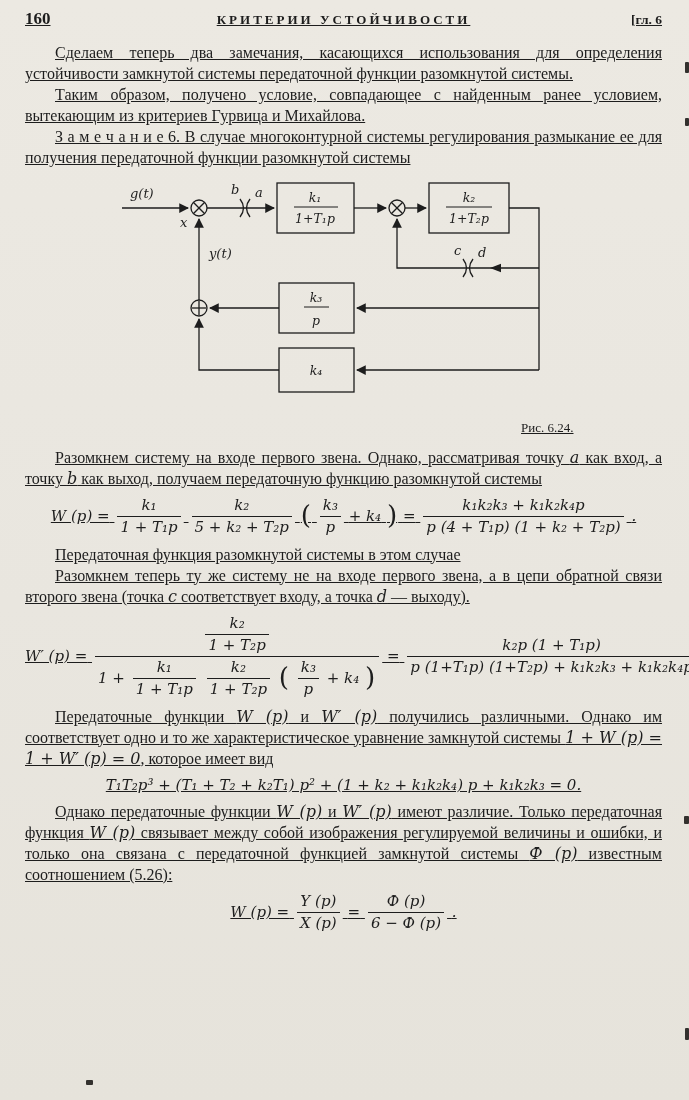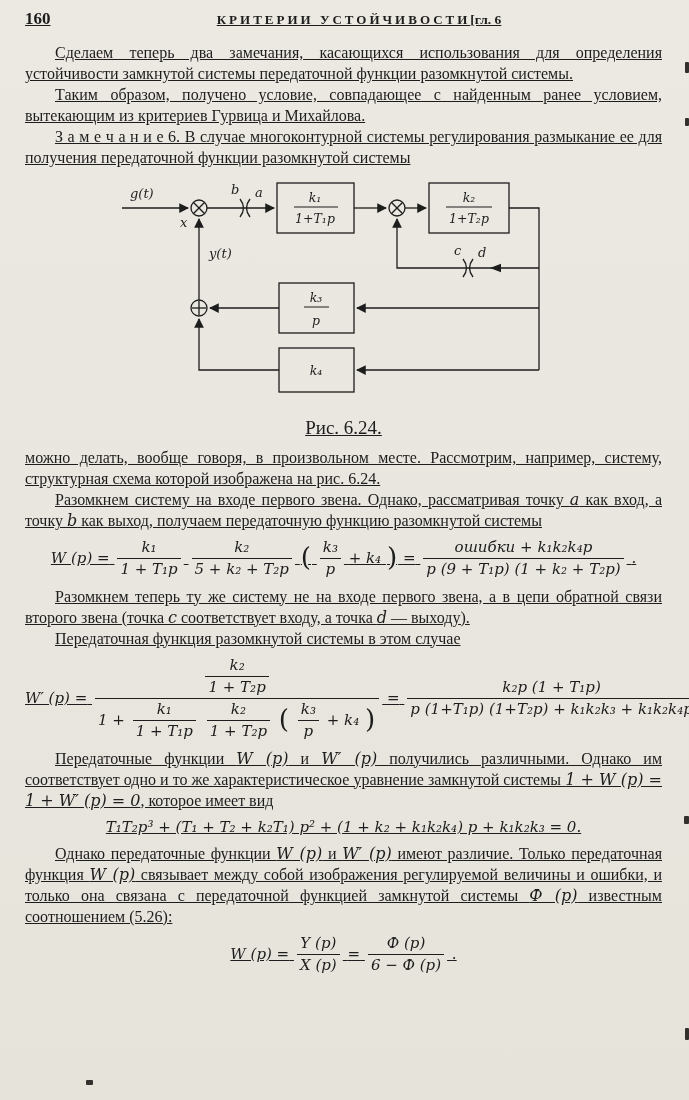--- a/index.html
+++ b/index.html
@@ -15,29 +15,29 @@
     color:#1d1d1d;
     font-family:"Liberation Serif","DejaVu Serif",serif;
     font-size:16px; line-height:21px;
     text-align:justify;
     overflow:hidden;
     text-decoration:underline;
   }
   .header { display:grid; grid-template-columns:1fr auto 1fr; align-items:baseline; margin-bottom:12px; }
   .pagenum { font-weight:bold; font-size:17px; text-align:left; }
   .runtitle { font-size:13px; font-weight:bold; letter-spacing:3px; text-align:right; }
-  .chapter { font-size:13.5px; font-weight:600; text-align:left; }
+  .chapter { font-size:13.5px; font-weight:600; text-align:right; }
   p { margin:0; text-indent:30px; }
   p.noind { text-indent:0; }
   .it { font-style:italic; font-family:"DejaVu Serif",serif; }
 
   .figure { margin:10px auto 0; width:460px; }
   svg text { font:italic 13px "DejaVu Serif",serif; fill:#1d1d1d; }
   svg text.mid { text-anchor:middle; font-size:12.5px; }
-  .fig-caption { text-align:center; font-size:19px; margin:4px 0 9px; text-indent:0; }
+  .fig-caption { text-align:right; font-size:13px; margin:4px 0 9px; text-indent:0; }
 
   .formula {
     text-align:center; text-indent:0;
     font-family:"DejaVu Serif",serif; font-style:italic;
     font-size:15px; line-height:1.15;
     margin:8px 0 7px;
     white-space:nowrap;
   }
   .frac { display:inline-block; vertical-align:middle; text-align:center; margin:0 3px; }
   .frac .num { display:block; border-bottom:1px solid #1d1d1d; padding:0 3px 2px; }
@@ -137,38 +137,37 @@
       <text x="66" y="49">x</text>
       <text x="117" y="16">b</text>
       <text x="141" y="19">a</text>
       <text x="95" y="80">y(t)</text>
       <text x="340" y="77">c</text>
       <text x="364" y="79">d</text>
     </svg>
     <div class="fig-caption">Рис. 6.24.</div>
   </div>
 
-  <p class="noind"><span>можно делать, вообще говоря, в произвольном месте. Рассмотрим, например, систему, структурная схема которой изображена на рис. 6.24.</span></p>
   <p><span>Разомкнем систему на входе первого звена. Однако, рассматривая точку </span><span class="it">a</span><span> как вход, а точку </span><span class="it">b</span><span> как выход, получаем передаточную функцию разомкнутой системы</span></p>
 
   <div class="formula">
     <span>W (p) =</span>
     <span class="frac"><span class="num">k₁</span><span class="den">1 + T₁p</span></span>
     <span class="frac"><span class="num">k₂</span><span class="den">5 + k₂ + T₂p</span></span>
     <span class="bp">(</span>
     <span class="frac"><span class="num">k₃</span><span class="den">p</span></span>
     <span>+ k₄</span>
     <span class="bp">)</span>
     <span>=</span>
-    <span class="frac"><span class="num">ошибки + k₁k₂k₄p</span><span class="den">p (9 + T₁p) (1 + k₂ + T₂p)</span></span>
+    <span class="frac"><span class="num">k₁k₂k₃ + k₁k₂k₄p</span><span class="den">p (4 + T₁p) (1 + k₂ + T₂p)</span></span>
     <span>.</span>
   </div>
 
+  <p><span>Передаточная функция разомкнутой системы в этом случае</span></p>
   <p><span>Разомкнем теперь ту же систему не на входе первого звена, а в цепи обратной связи второго звена (точка </span><span class="it">c</span><span> соответствует входу, а точка </span><span class="it">d</span><span> — выходу).</span></p>
-  <p><span>Передаточная функция разомкнутой системы в этом случае</span></p>
 
   <div class="formula">
     <span>W′ (p) =</span>
     <span class="frac">
       <span class="num"><span class="frac"><span class="num">k₂</span><span class="den">1 + T₂p</span></span></span>
       <span class="den">
         <span>1 +</span>
         <span class="frac"><span class="num">k₁</span><span class="den">1 + T₁p</span></span>
         <span class="frac"><span class="num">k₂</span><span class="den">1 + T₂p</span></span>
         <span class="bp">(</span>

